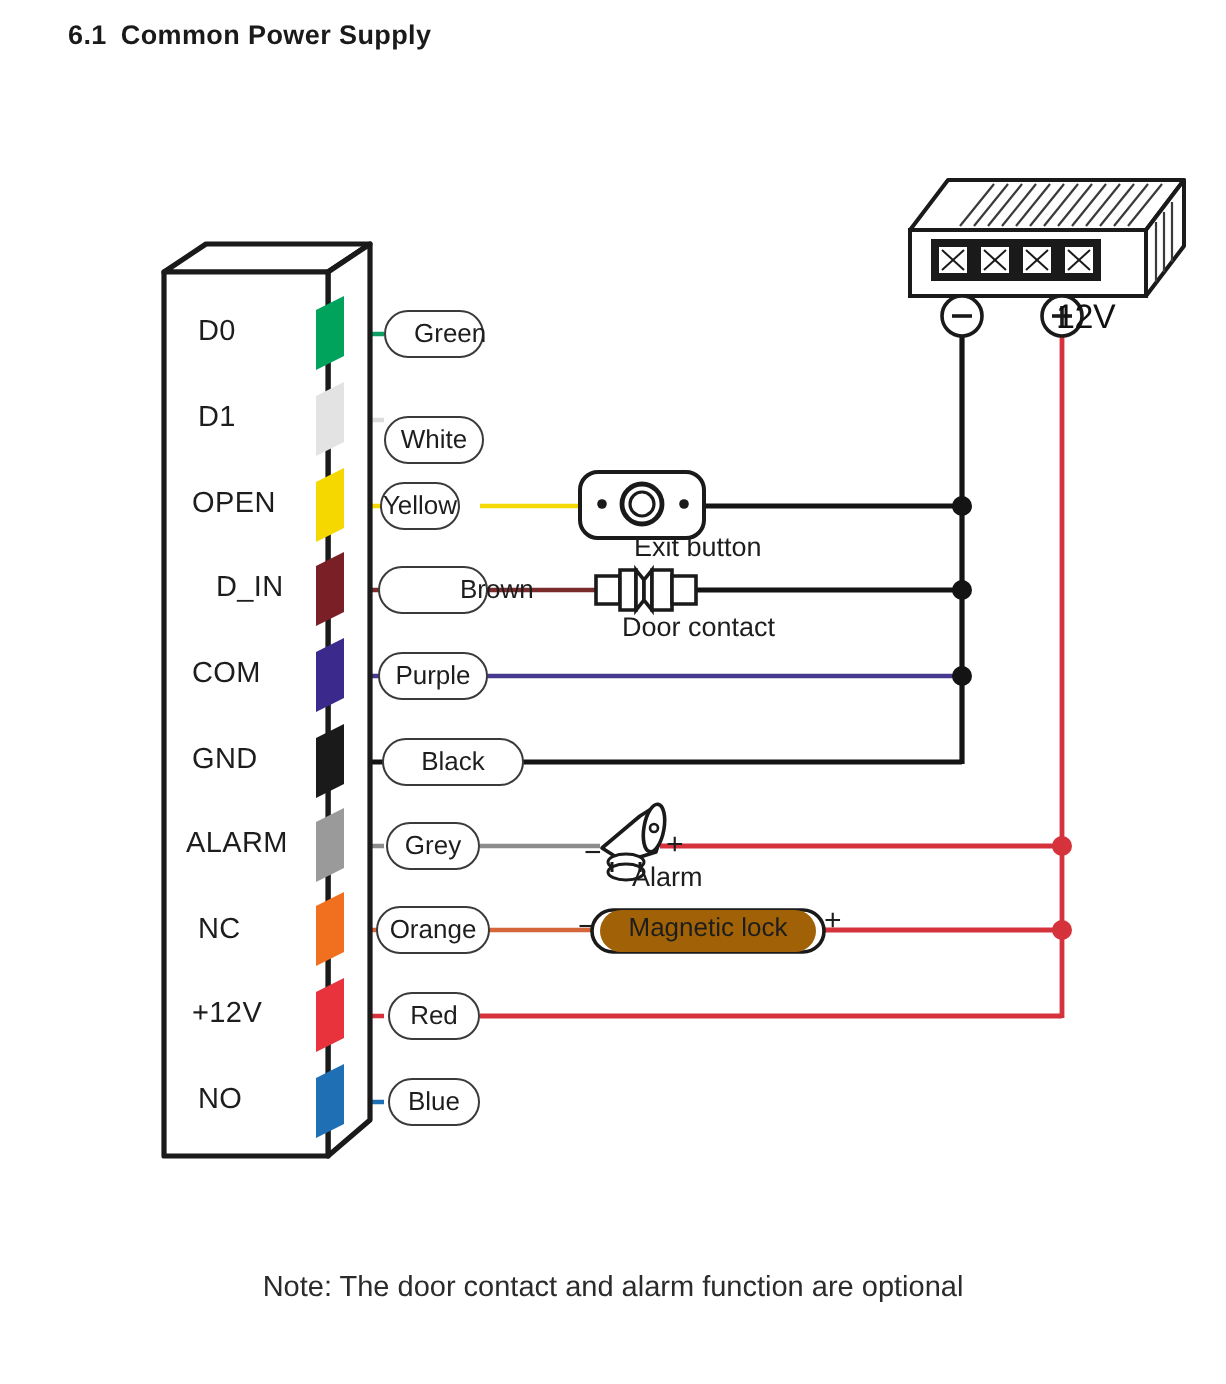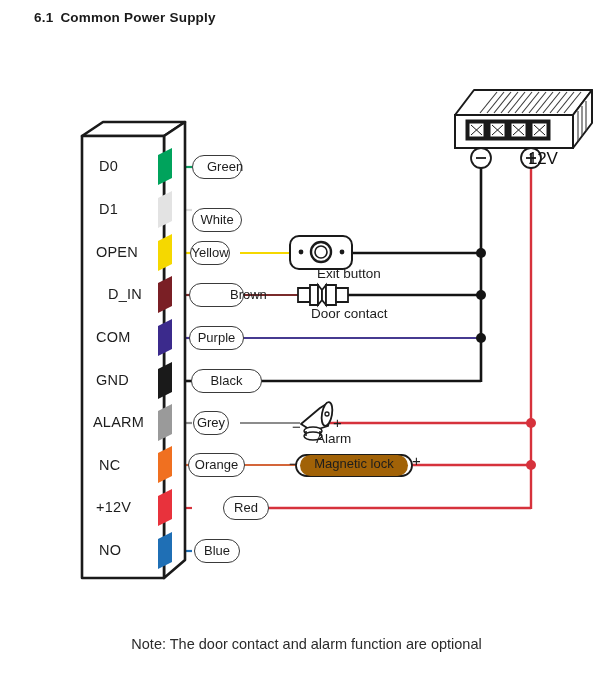--- a/index.html
+++ b/index.html
@@ -298,23 +298,23 @@
   <div class="term-label" style="left:99px;  top:457px;">NC</div>
   <div class="term-label" style="left:96px;  top:499px;">+12V</div>
   <div class="term-label" style="left:99px;  top:542px;">NO</div>
 
   <div class="wire-pill" style="left:192px; top:155px; width:50px;padding-left:14px;">Green</div>
   <div class="wire-pill" style="left:192px; top:208px; width:50px;">White</div>
   <div class="wire-pill" style="left:190px; top:241px; width:40px;">Yellow</div>
   <div class="wire-pill" style="left:189px; top:283px; width:55px;padding-left:40px;">Brown</div>
   <div class="wire-pill" style="left:189px; top:326px; width:55px;">Purple</div>
   <div class="wire-pill" style="left:191px; top:369px; width:71px;">Black</div>
-  <div class="wire-pill" style="left:193px; top:411px; width:36px;">Grey</div>
+  <div class="wire-pill" style="left:193px; top:411px; width:47px;">Grey</div>
   <div class="wire-pill" style="left:188px; top:453px; width:57px;">Orange</div>
-  <div class="wire-pill" style="left:194px; top:496px; width:46px;margin-left:29px;">Red</div>
+  <div class="wire-pill" style="left:194px; top:496px; width:46px;">Red</div>
   <div class="wire-pill" style="left:194px; top:539px; width:46px;">Blue</div>
 
   <div class="psu-voltage" style="left:492px; top:149px;margin-left:36px;">12V</div>
 
   <div class="dev-caption" style="left:317px; top:266px;">Exit button</div>
   <div class="dev-caption" style="left:311px; top:306px;">Door contact</div>
   <div class="dev-caption" style="left:316px; top:431px;">Alarm</div>
 
   <div class="maglock-pill" style="left:300px; top:455px; width:108px; border:none;">Magnetic lock</div>
 

